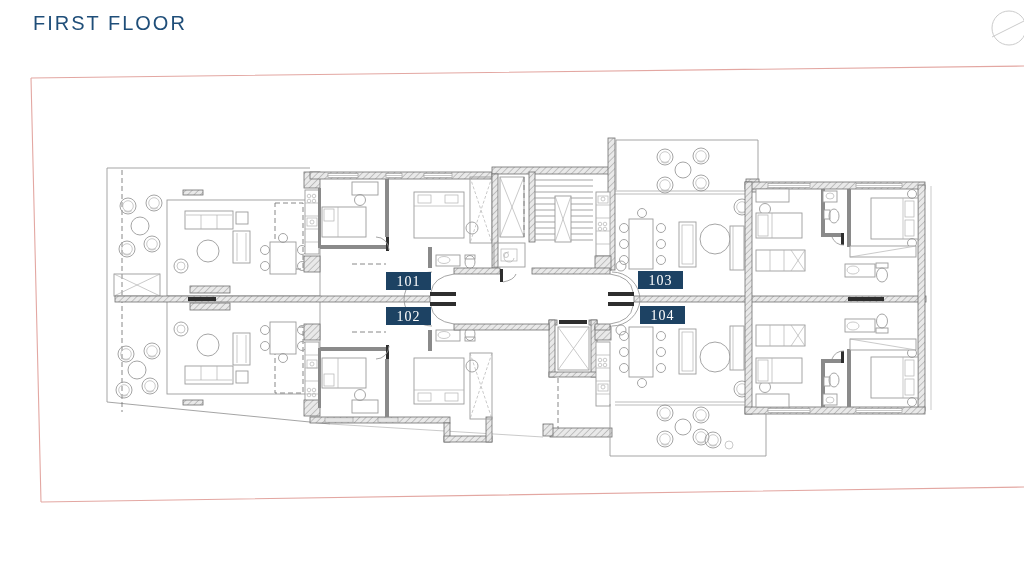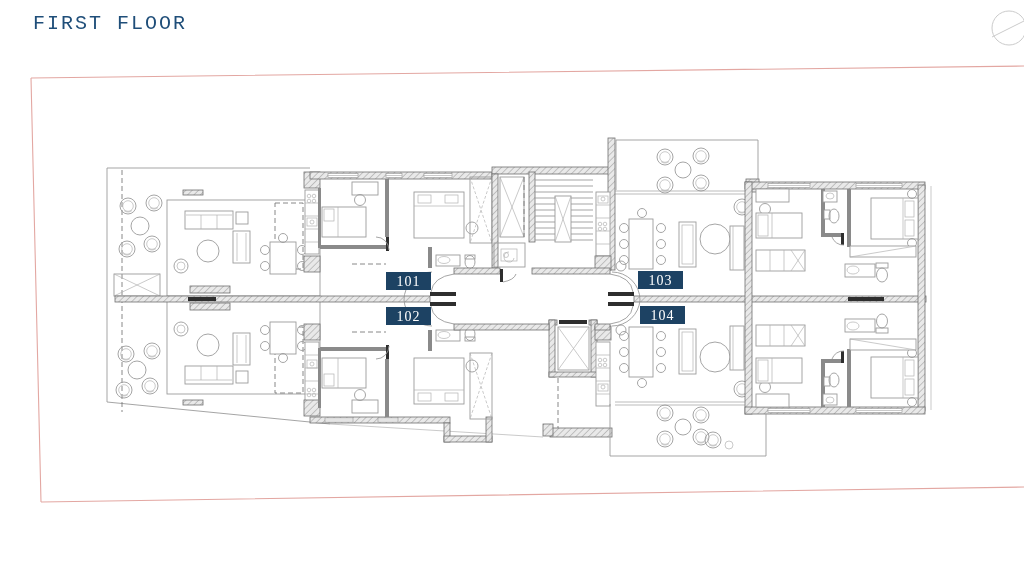--- a/index.html
+++ b/index.html
@@ -1,19 +1,19 @@
 <!DOCTYPE html>
 <html><head>
 <meta charset="utf-8">
 <style>
   html,body{margin:0;padding:0;background:#ffffff;}
   body{width:1024px;height:571px;overflow:hidden;position:relative;
        font-family:"Liberation Serif",serif;}
   .page-title{position:absolute;left:33px;top:12px;margin:0;
-      font-family:Liberation Mono, monospace;font-size:20px;font-weight:500;
+      font-family:Liberation Sans, sans-serif;font-size:20px;font-weight:500;
       letter-spacing:2px;color:#1f4e79;}
   .compass{position:absolute;left:988px;top:8px;width:40px;height:42px;}
   .plan-wrap{position:absolute;left:0;top:0;width:1000px;height:571px;}
 
   
   .wl  {fill:url(#hatch);stroke:#6f6f6f;stroke-width:.8;}          
   .gw  {fill:#8a8a8a;stroke:none;}                                  
   .tn  {fill:none;stroke:#9b9b9b;stroke-width:.9;}                  
   .tn2 {fill:none;stroke:#b3b3b3;stroke-width:.7;}                  
   .fw  {fill:#ffffff;stroke:#9b9b9b;stroke-width:.9;}               

